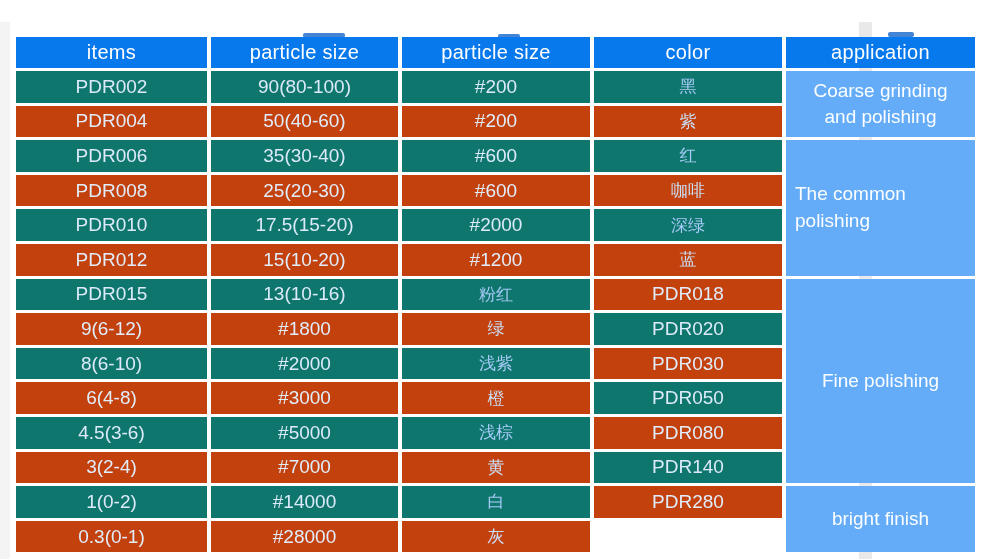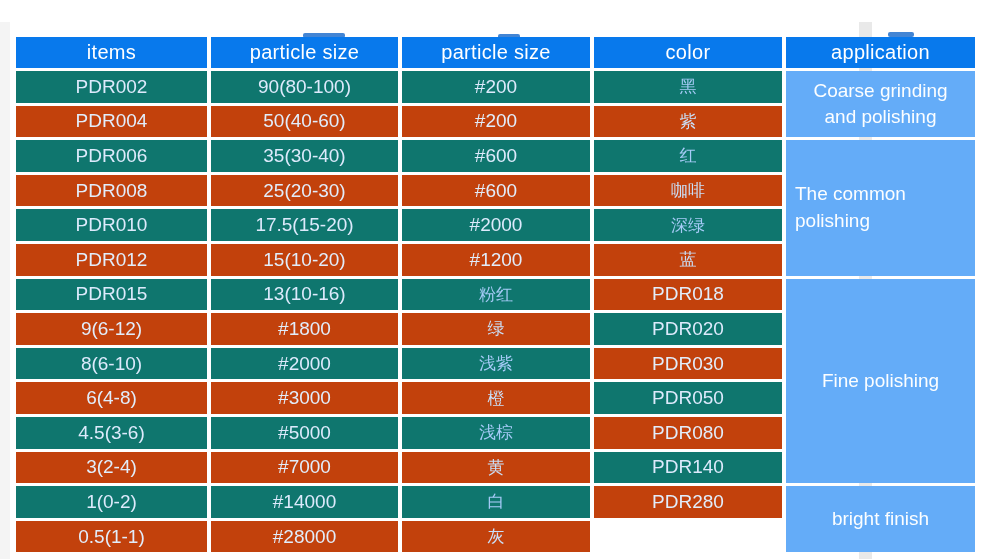--- a/index.html
+++ b/index.html
@@ -145,18 +145,18 @@
     <div class="cell dark">3(2-4)</div>
     <div class="cell dark">#7000</div>
     <div class="cell dark cn">黄</div>
 
     <div class="cell light">PDR140</div>
     <div class="cell light">1(0-2)</div>
     <div class="cell light">#14000</div>
     <div class="cell light cn">白</div>
 
     <div class="cell dark">PDR280</div>
-    <div class="cell dark">0.5(1-1)</div>
+    <div class="cell dark">0.3(0-1)</div>
     <div class="cell dark">#28000</div>
     <div class="cell dark cn">灰</div>
 
   </div>
 </div>
 
 </body></html>

